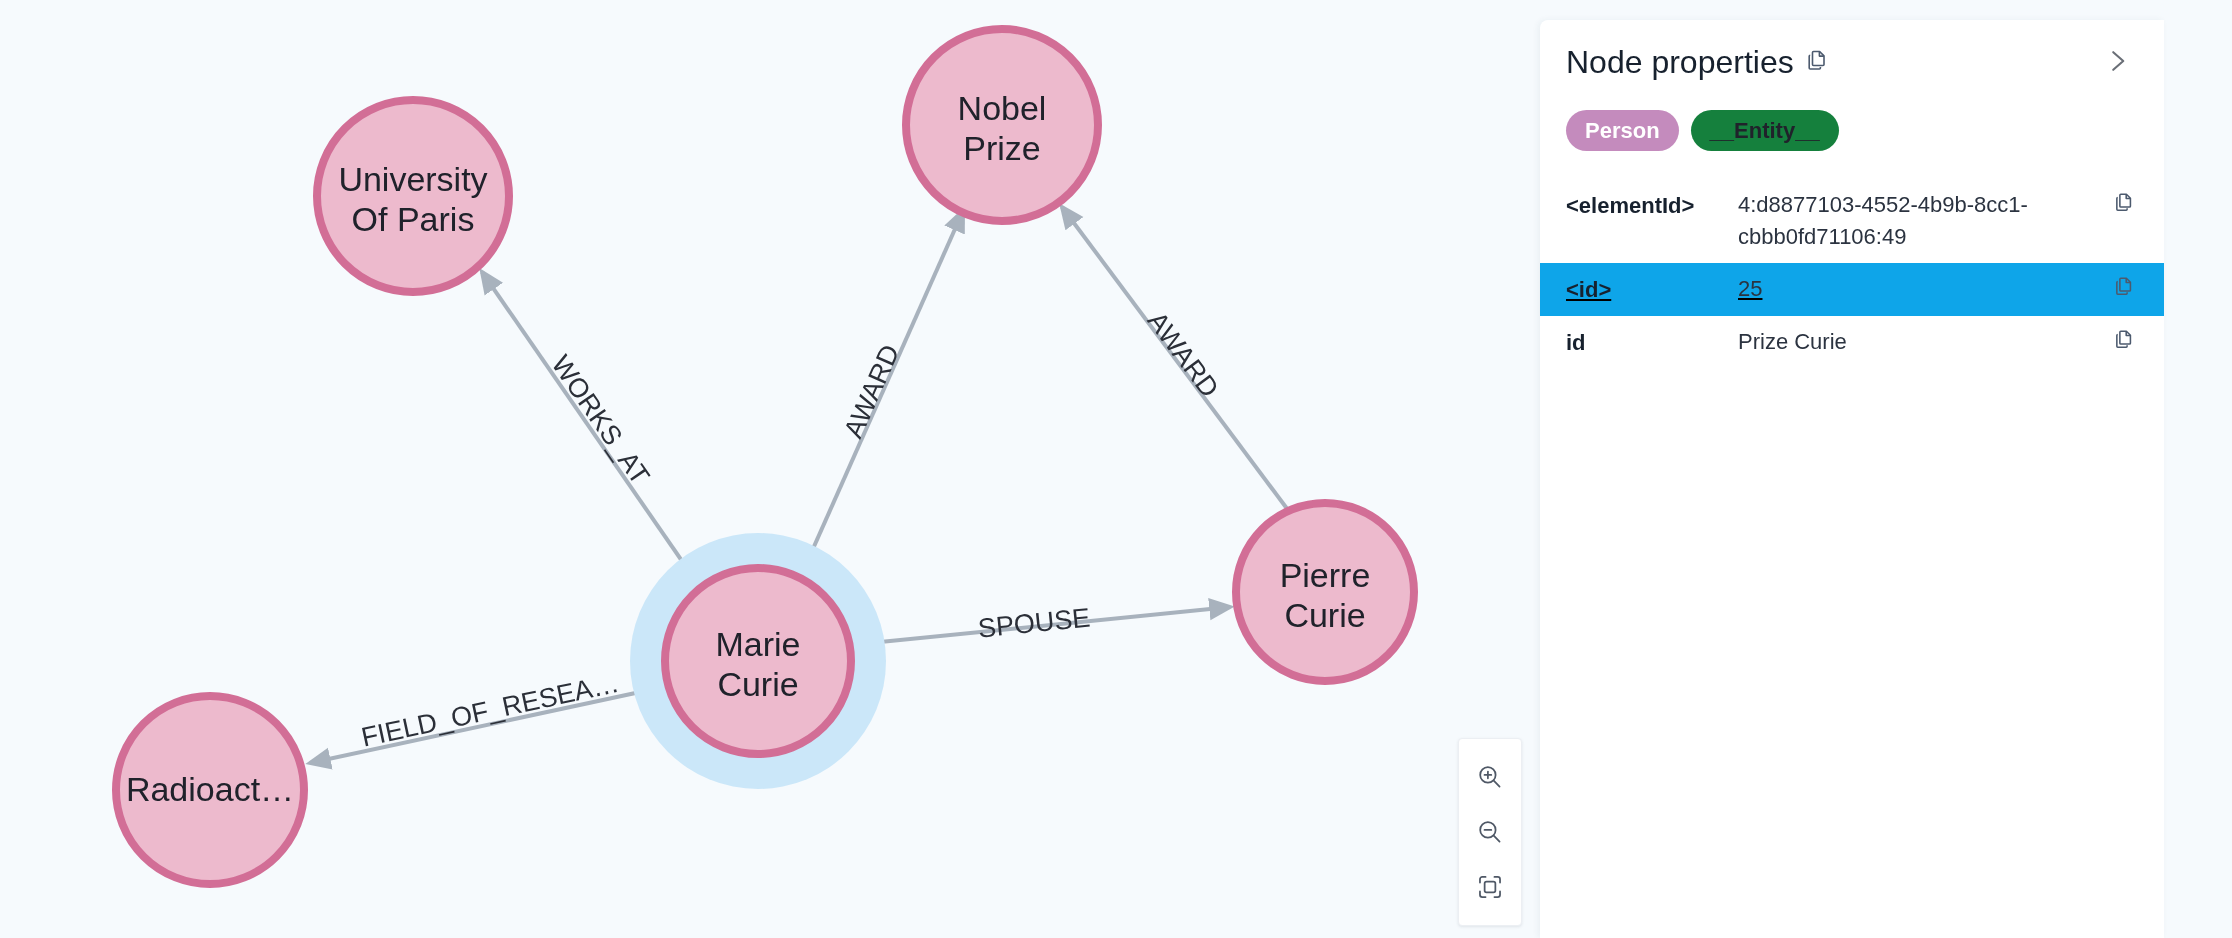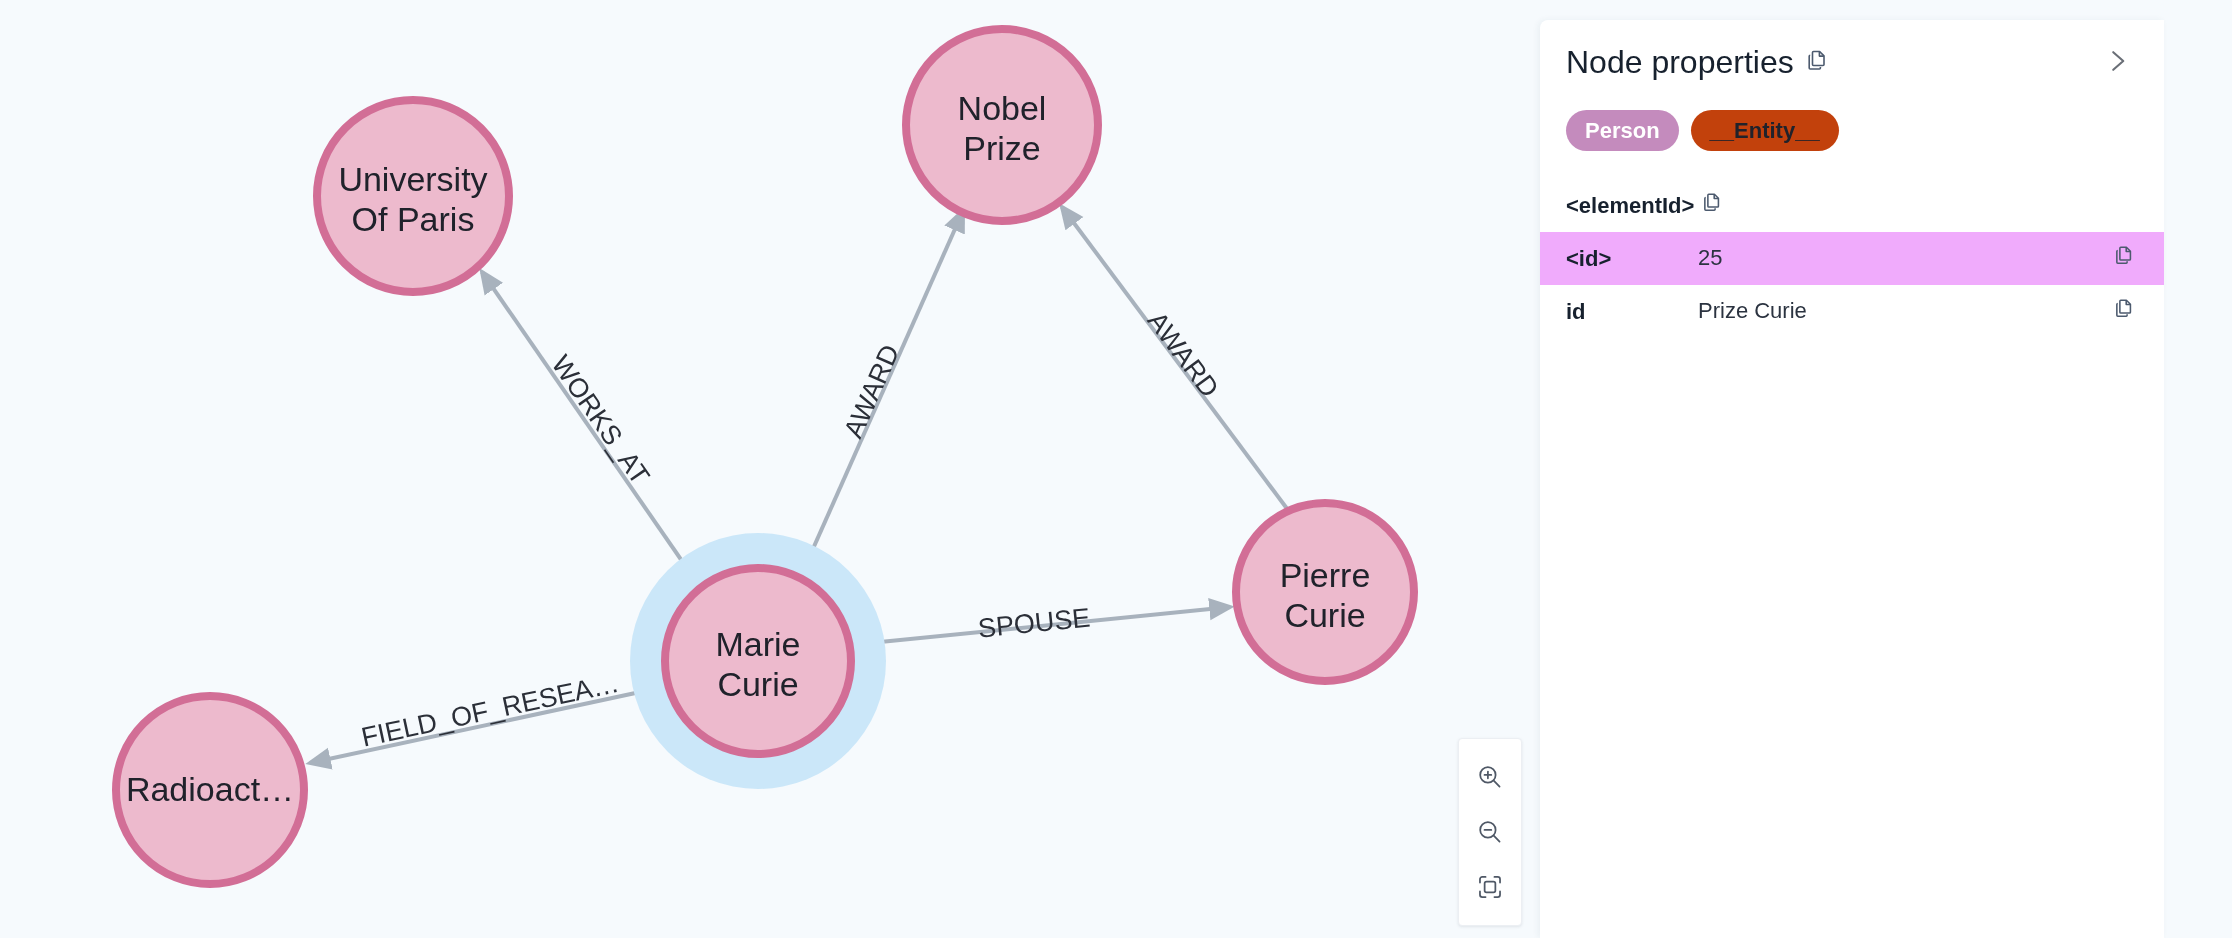--- a/index.html
+++ b/index.html
@@ -125,22 +125,23 @@
   }
   #props-table {
     margin-top: 28px;
     width: 100%;
   }
   .prop-row {
     display: flex;
     align-items: flex-start;
     padding: 10px 26px 10px 26px;
     min-height: 42px;
-  }
-  .prop-row.striped { background: #f0abfc; }
+    gap: 40px;
+  }
+  .prop-row.striped { background: #0ea5e9; text-decoration: underline; }
   .prop-key {
     width: 132px;
     flex: 0 0 132px;
     font-size: 22px;
     font-weight: bold;
     color: #17212e;
     line-height: 1.45;
     padding-top: 1px;
   }
   .prop-val {
@@ -275,27 +276,28 @@
         <span>
           <svg width="30" height="30" viewBox="0 0 24 24" fill="none" stroke="#6a6f77" stroke-width="1.7" stroke-linecap="round" stroke-linejoin="round">
             <polyline points="9,5 17,12 9,19"></polyline>
           </svg>
         </span>
       </div>
     </div>
 
     <div id="labels-row">
       <span class="label-chip" style="background:#c48bbd;color:#ffffff;">Person</span>
-      <span class="label-chip" style="background:#c2410c;color:#20222b;">__Entity__</span>
+      <span class="label-chip" style="background:#15803d;color:#20222b;">__Entity__</span>
     </div>
 
     <div id="props-table">
 
       <div class="prop-row">
         <div class="prop-key">&lt;elementId&gt;</div>
+        <div class="prop-val">4:d8877103-4552-4b9b-8cc1-cbbb0fd71106:49</div>
         <div class="prop-copy" title="Copy">
           <svg width="22" height="22" viewBox="0 0 24 24" fill="none" stroke="#4c5a6e" stroke-width="1.7" stroke-linejoin="round">
             <path d="M8.5 3.5 h6.1 L19 7.9 V16.5 a1 1 0 0 1 -1 1 H8.5 a1 1 0 0 1 -1 -1 V4.5 a1 1 0 0 1 1 -1 z"></path>
             <path d="M14.4 3.6 V8.1 H18.9"></path>
             <path d="M5.2 7.2 a1 1 0 0 0 -1 1 V20 a1 1 0 0 0 1 1 h9.2 a1 1 0 0 0 1 -1 v-1.1"></path>
           </svg>
         </div>
       </div>
 
       <div class="prop-row striped">

